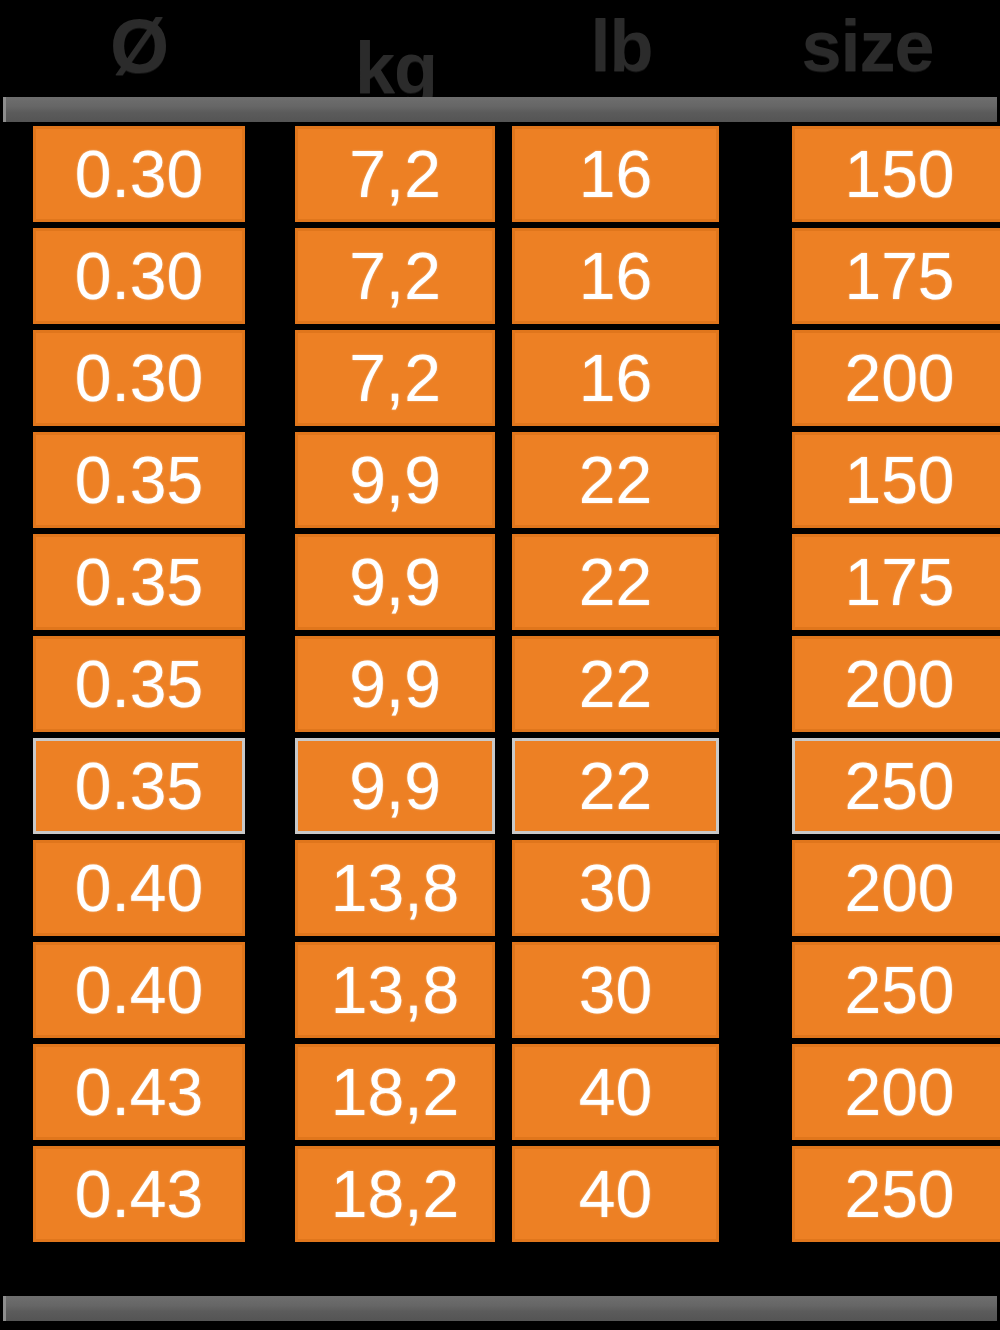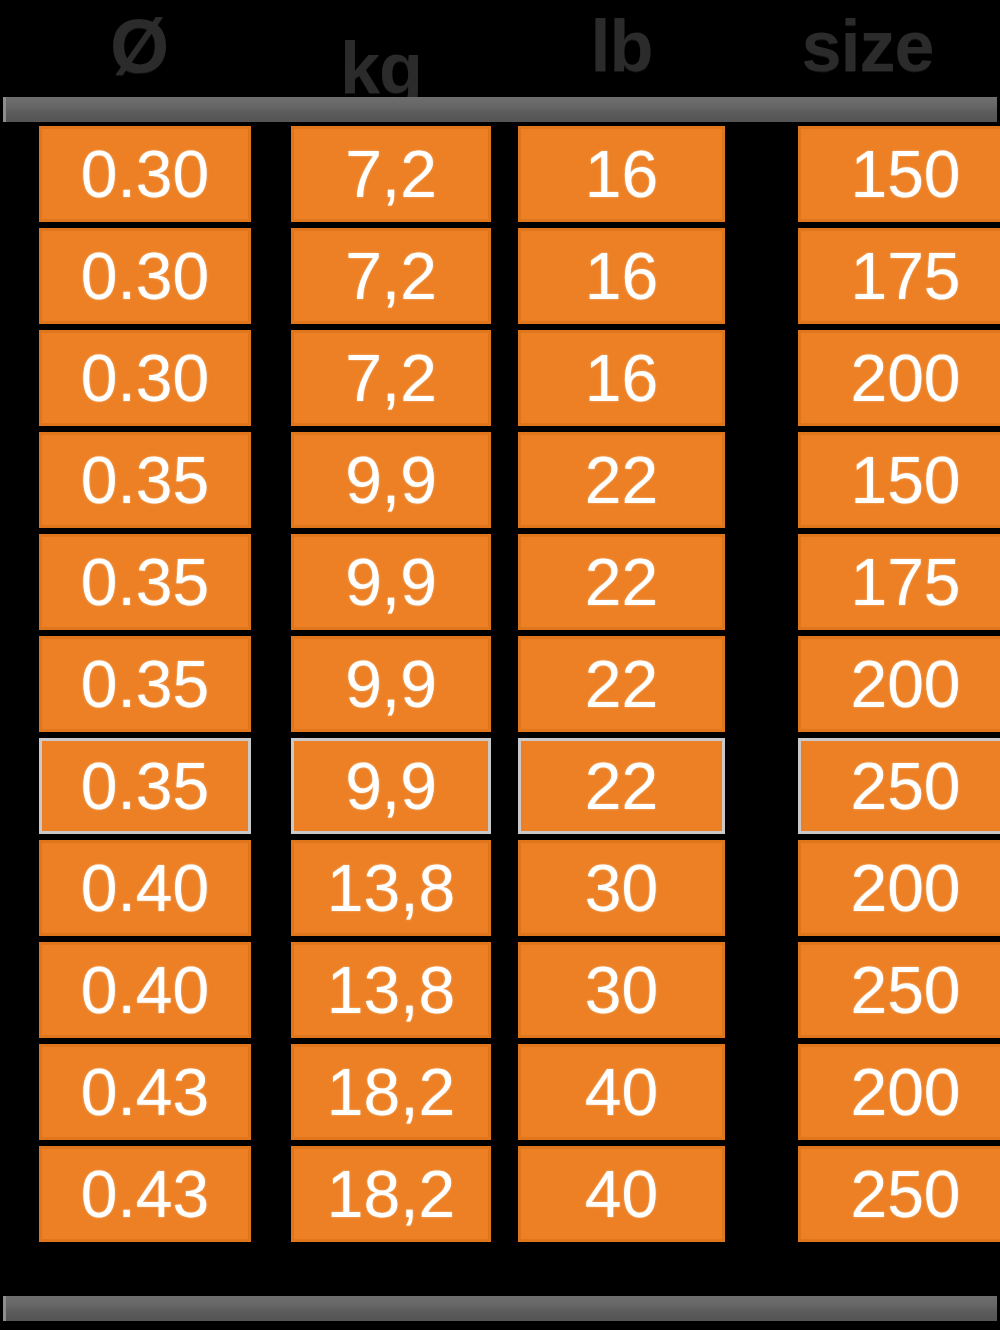--- a/index.html
+++ b/index.html
@@ -39,21 +39,21 @@
     height: 92px;
     color: #2b2b2b;
     font-weight: 700;
     font-size: 72px;
     line-height: 1;
     letter-spacing: -1px;
     text-shadow: 0 1px 0 #141414;
     user-select: none;
   }
   .hdr-c1 { position: absolute; left: 33px;  width: 212px; }
-  .hdr-c2 { position: absolute; left: 281px; width: 200px; margin-top: 44px; }
+  .hdr-c2 { position: absolute; left: 296px; width: 200px; margin-top: 44px; }
   .hdr-c3 { position: absolute; left: 518px; width: 207px; }
   .hdr-c4 { position: absolute; left: 760px; width: 215px; }
 
   .hdr-c1 .glyph { font-size: 76px; }
 
   
   .gray-bar {
     position: absolute;
     left: 3px;
     width: 994px;
@@ -68,21 +68,20 @@
   }
   .gray-bar.top    { top: 97px; }
   .gray-bar.bottom { top: 1296px; }
 
   
   .grid {
     position: absolute;
     left: 0;
     top: 126px;
     width: 920px;
-    margin-left: 6px;
   }
   .row {
     position: relative;
     height: 102px;
     width: 1000px;
   }
   .cell {
     position: absolute;
     top: 0;
     height: 96px;
@@ -94,21 +93,21 @@
     border: 3px solid #e0761c;
     color: #ffffff;
     font-size: 66px;
     font-weight: 400;
     line-height: 1;
     letter-spacing: 0px;
     text-shadow: 0 0 2px rgba(255,255,255,0.55);
     user-select: none;
   }
   .cell.c1 { left: 33px;  width: 212px; }
-  .cell.c2 { left: 285px; width: 200px; }
+  .cell.c2 { left: 295px; width: 200px; }
   .cell.c3 { left: 512px; width: 207px; }
   .cell.c4 { left: 792px; width: 215px; }
 
   
   .row.selected .cell {
     border-color: #c9c9c9;
     border-width: 3px;
     background: #ed8024;
   }
 </style>

